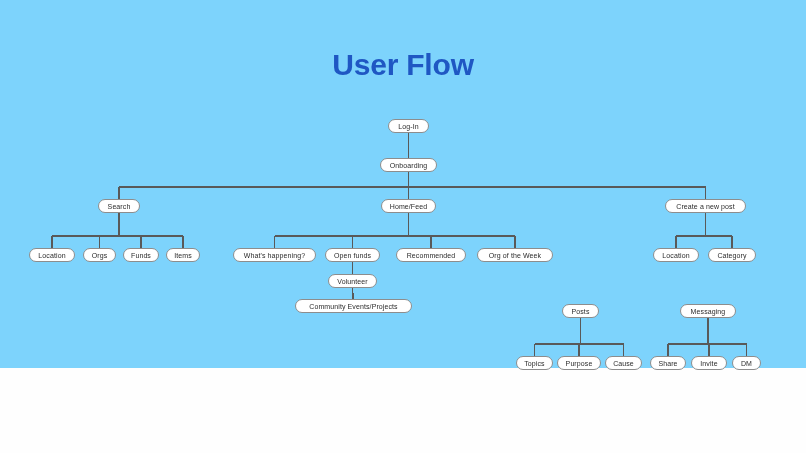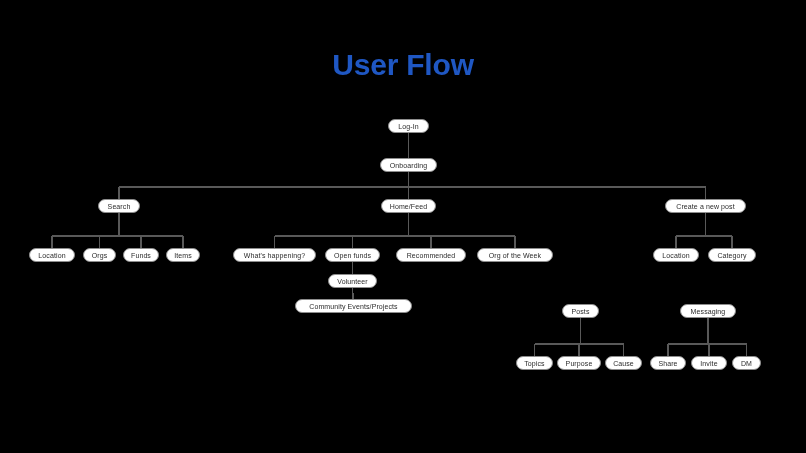--- a/index.html
+++ b/index.html
@@ -12,22 +12,22 @@
     height: 453px;
     position: relative;
     overflow: hidden;
     font-family: "Liberation Sans", sans-serif;
     background: #fefefe;
   }
   #slide {
     position: absolute;
     left: 0; top: 0;
     width: 806px;
-    height: 453px;
-    background: #000000;
+    height: 368px;
+    background: #7dd3fc;
   }
   #title {
     position: absolute;
     left: 0;
     top: 48px;
     width: 806px;
     text-align: center;
     font-size: 30px;
     font-weight: bold;
     color: #1f57c3;

